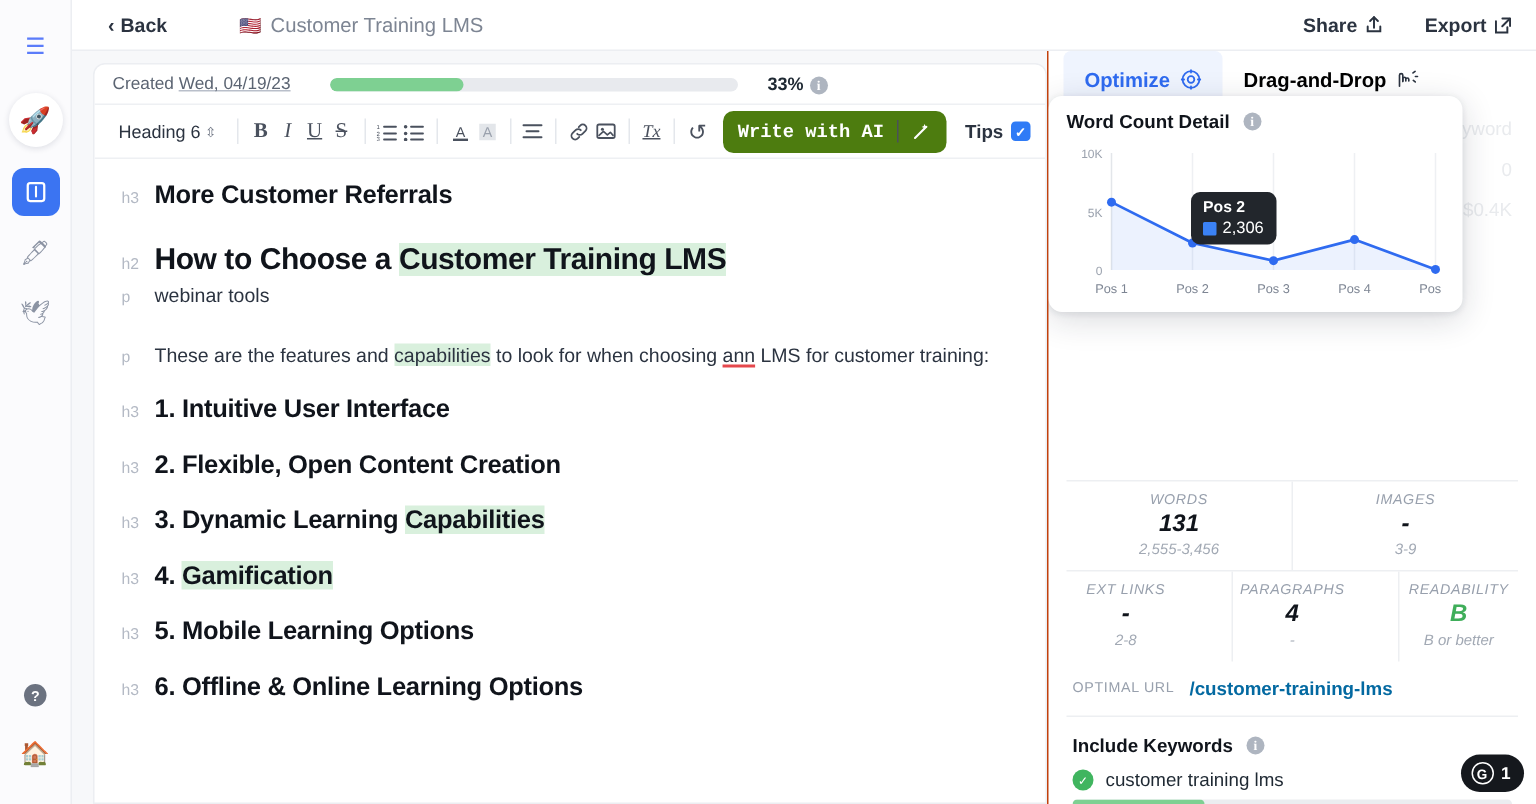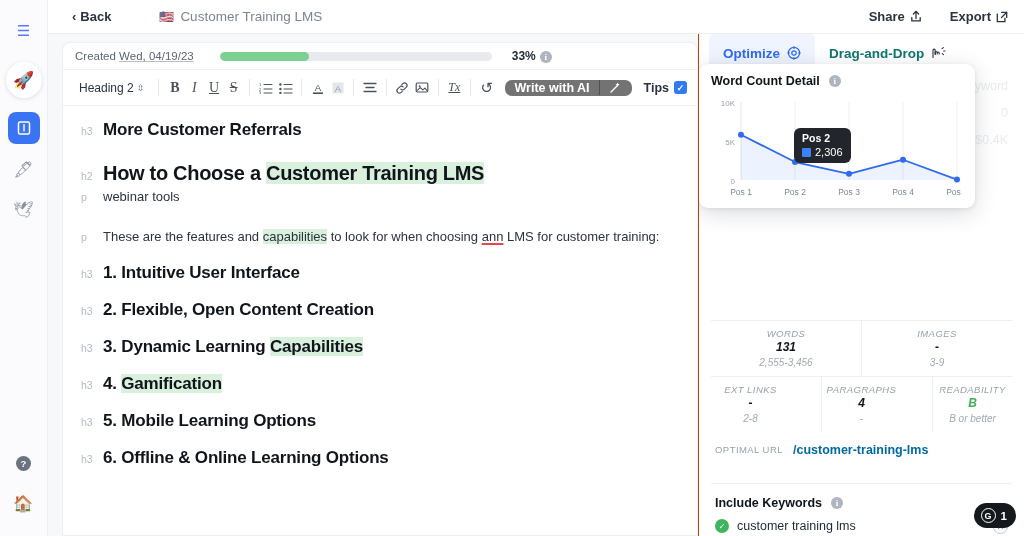--- a/index.html
+++ b/index.html
@@ -102,23 +102,23 @@
     color: #2b3340; padding: 0 8px; cursor: pointer; white-space: nowrap;
   }
   .tb-sep { width: 1px; height: 17px; background: #e4e7ec; margin: 0 6px; }
   .tb-btn {
     width: 23px; height: 23px; display: flex; align-items: center;
     justify-content: center; color: #4a515e; font-size: 13px; cursor: pointer;
     margin: 0 1px; border-radius: 4px;
   }
   .tb-btn.serif { font-family: "Liberation Serif", serif; font-size: 14px; }
   .ai-btn {
-    background: #737373; color: #fff; border-radius: 7px; height: 16px;
+    background: #4d7c0f; color: #fff; border-radius: 7px; height: 28px;
     display: flex; align-items: center; padding: 0 10px; cursor: pointer;
-    margin-left: 8px; white-space: nowrap;
+    margin-left: 8px; white-space: nowrap; font-family: Liberation Mono, monospace;
   }
   .ai-btn-label { font-size: 12.5px; font-weight: 700; }
   .ai-divider { width: 1px; height: 15px; background: #4a5059; margin: 0 9px; }
   .tips { display: flex; align-items: center; gap: 5px; margin-left: 12px; font-size: 12.5px; font-weight: 600; color: #2b3340; }
   .tips-check {
     width: 13px; height: 13px; background: #2f7bf6; border-radius: 3px;
     color: #fff; font-size: 9px; display: flex; align-items: center;
     justify-content: center; cursor: pointer;
   }
 
@@ -142,21 +142,21 @@
 
   
   .right {
     width: 326px; min-width: 326px; background: #fff;
     border-left: 1px solid #c2410c; display: flex; flex-direction: column;
     position: relative; overflow: hidden;
   }
   .tabs { display: flex; height: 38px; min-height: 38px; padding: 0 10px; align-items: stretch; }
   .tab {
     display: flex; align-items: center; gap: 7px; padding: 0 14px;
-    font-size: 13.5px; font-weight: 700; color: #0f766e; cursor: pointer;
+    font-size: 13.5px; font-weight: 700; color: #000000; cursor: pointer;
     position: relative;
   }
   .tab.active { color: #2f6bf0; background: #eff4fe; border-radius: 5px 5px 0 0; }
   .tab.active:after {
     content: ""; position: absolute; left: 0; right: 0; bottom: 0;
     height: 2.5px; background: #2f6bf0;
   }
 
   .panel-scroll { flex: 1; position: relative; padding: 0 12px; }
 
@@ -192,26 +192,26 @@
 
   
   .stats { margin-top: 142px; border-top: 1px solid #edeff2; }
   .stats-row { display: flex; }
   .stats-row + .stats-row { border-top: 1px solid #edeff2; gap: 31px; }
   .stat {
     flex: 1; text-align: center; padding: 7px 0 8px 0; font-style: italic;
   }
   .stat + .stat { border-left: 1px solid #edeff2; }
   .stat-label { font-size: 9.5px; letter-spacing: .45px; color: #98a0ad; margin-bottom: 2px; }
-  .stat-value { font-size: 12px; font-weight: 700; color: #10141b; line-height: 1.15; }
+  .stat-value { font-size: 16px; font-weight: 700; color: #10141b; line-height: 1.15; }
   .stat-value.grade { color: #3fae5a; }
   .stat-range { font-size: 10px; color: #a2a9b4; margin-top: 2px; }
 
   .url-row {
-    display: flex; align-items: center; gap: 10px; padding: 11px 4px 26px 4px;
+    display: flex; align-items: center; gap: 10px; padding: 11px 4px 11px 4px;
     border-bottom: 1px solid #edeff2;
   }
   .url-label { font-size: 9.5px; letter-spacing: .45px; color: #98a0ad; }
   .url-value { font-size: 12.5px; font-weight: 700; color: #0369a1; }
 
   .kw-head {
     display: flex; align-items: center; gap: 5px; font-size: 12.5px;
     font-weight: 700; color: #10141b; margin: 12px 0 9px 4px;
   }
   .kw { margin: 0 4px 9px 4px; }
@@ -316,21 +316,21 @@
                 <div class="progress-fill" id="prog-fill" style="width: 33%;"></div>
               </div>
             </div>
             <div class="pct">
               <span>33%</span><span class="info-dot">i</span>
             </div>
           </div>
 
           <div class="toolbar">
             <div class="tb-select">
-              <span>Heading 2</span>
+              <span>Heading 6</span>
               <span style="font-size:9px;color:#6b7280">⇳</span>
             </div>
             <div class="tb-sep"></div>
             <div class="tb-btn serif" style="font-weight:700">B</div>
             <div class="tb-btn serif" style="font-style:italic">I</div>
             <div class="tb-btn serif" style="text-decoration:underline">U</div>
             <div class="tb-btn serif" style="text-decoration:line-through">S</div>
             <div class="tb-sep"></div>
             <div class="tb-btn">
               <svg width="14" height="12" viewBox="0 0 14 12">

